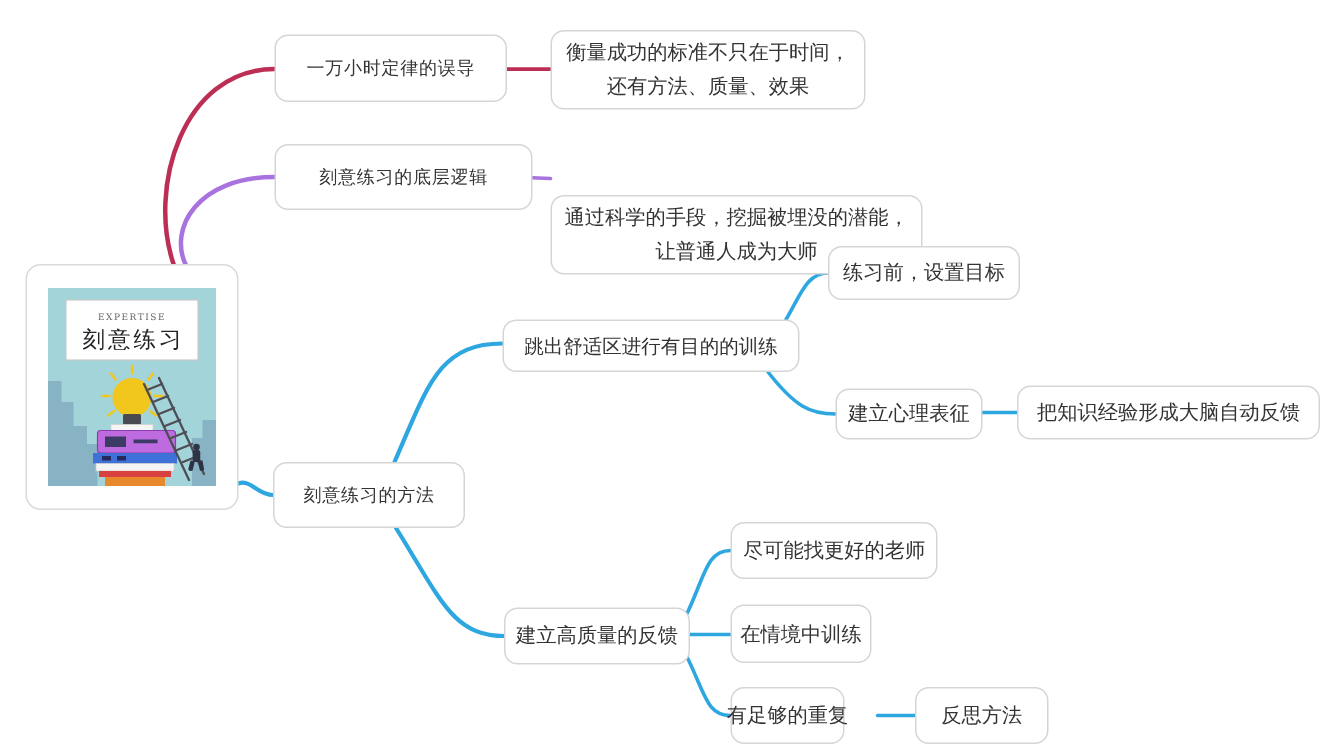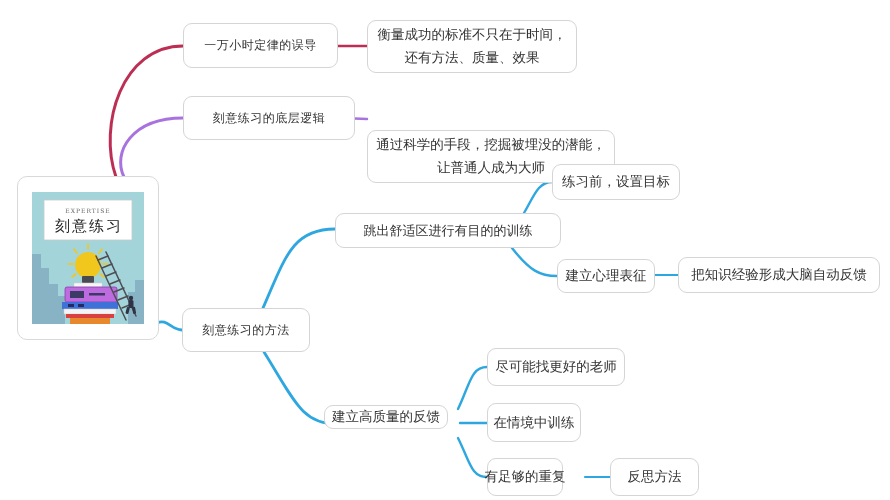--- a/index.html
+++ b/index.html
@@ -120,22 +120,22 @@
 </div>
 
 <div class="node lvl1" style="left:183px;top:23px;width:155px;height:45px;">一万小时定律的误导</div>
 <div class="node note" style="left:367px;top:20px;width:210px;height:53px;">衡量成功的标准不只在于时间，还有方法、质量、效果</div>
 
 <div class="node lvl1" style="left:183px;top:96px;width:172px;height:44px;">刻意练习的底层逻辑</div>
 <div class="node note" style="left:367px;top:93px;width:248px;height:53px;margin-top:37px;">通过科学的手段，挖掘被埋没的潜能，让普通人成为大师</div>
 
 <div class="node lvl1" style="left:182px;top:308px;width:128px;height:44px;">刻意练习的方法</div>
 
-<div class="node lvl2 n-comfort" style="left:335px;top:213px;width:226px;height:35px;">跳出舒适区进行有目的的训练</div>
+<div class="node lvl2 n-comfort" style="left:335px;top:213px;width:198px;height:35px;">跳出舒适区进行有目的的训练</div>
 <div class="node lvl2" style="left:552px;top:164px;width:128px;height:36px;">练习前，设置目标</div>
 <div class="node lvl2" style="left:557px;top:259px;width:98px;height:34px;">建立心理表征</div>
 <div class="node lvl2" style="left:678px;top:257px;width:202px;height:36px;">把知识经验形成大脑自动反馈</div>
 
-<div class="node lvl2" style="left:324px;top:405px;width:124px;height:24px;">建立高质量的反馈</div>
+<div class="node lvl2" style="left:336px;top:405px;width:124px;height:38px;">建立高质量的反馈</div>
 <div class="node lvl2" style="left:487px;top:348px;width:138px;height:38px;">尽可能找更好的老师</div>
 <div class="node lvl2" style="left:487px;top:403px;width:94px;height:39px;">在情境中训练</div>
 <div class="node lvl2" style="left:487px;top:458px;width:76px;height:38px;">有足够的重复</div>
 <div class="node lvl2" style="left:610px;top:458px;width:89px;height:38px;">反思方法</div>
 
 </body></html>

